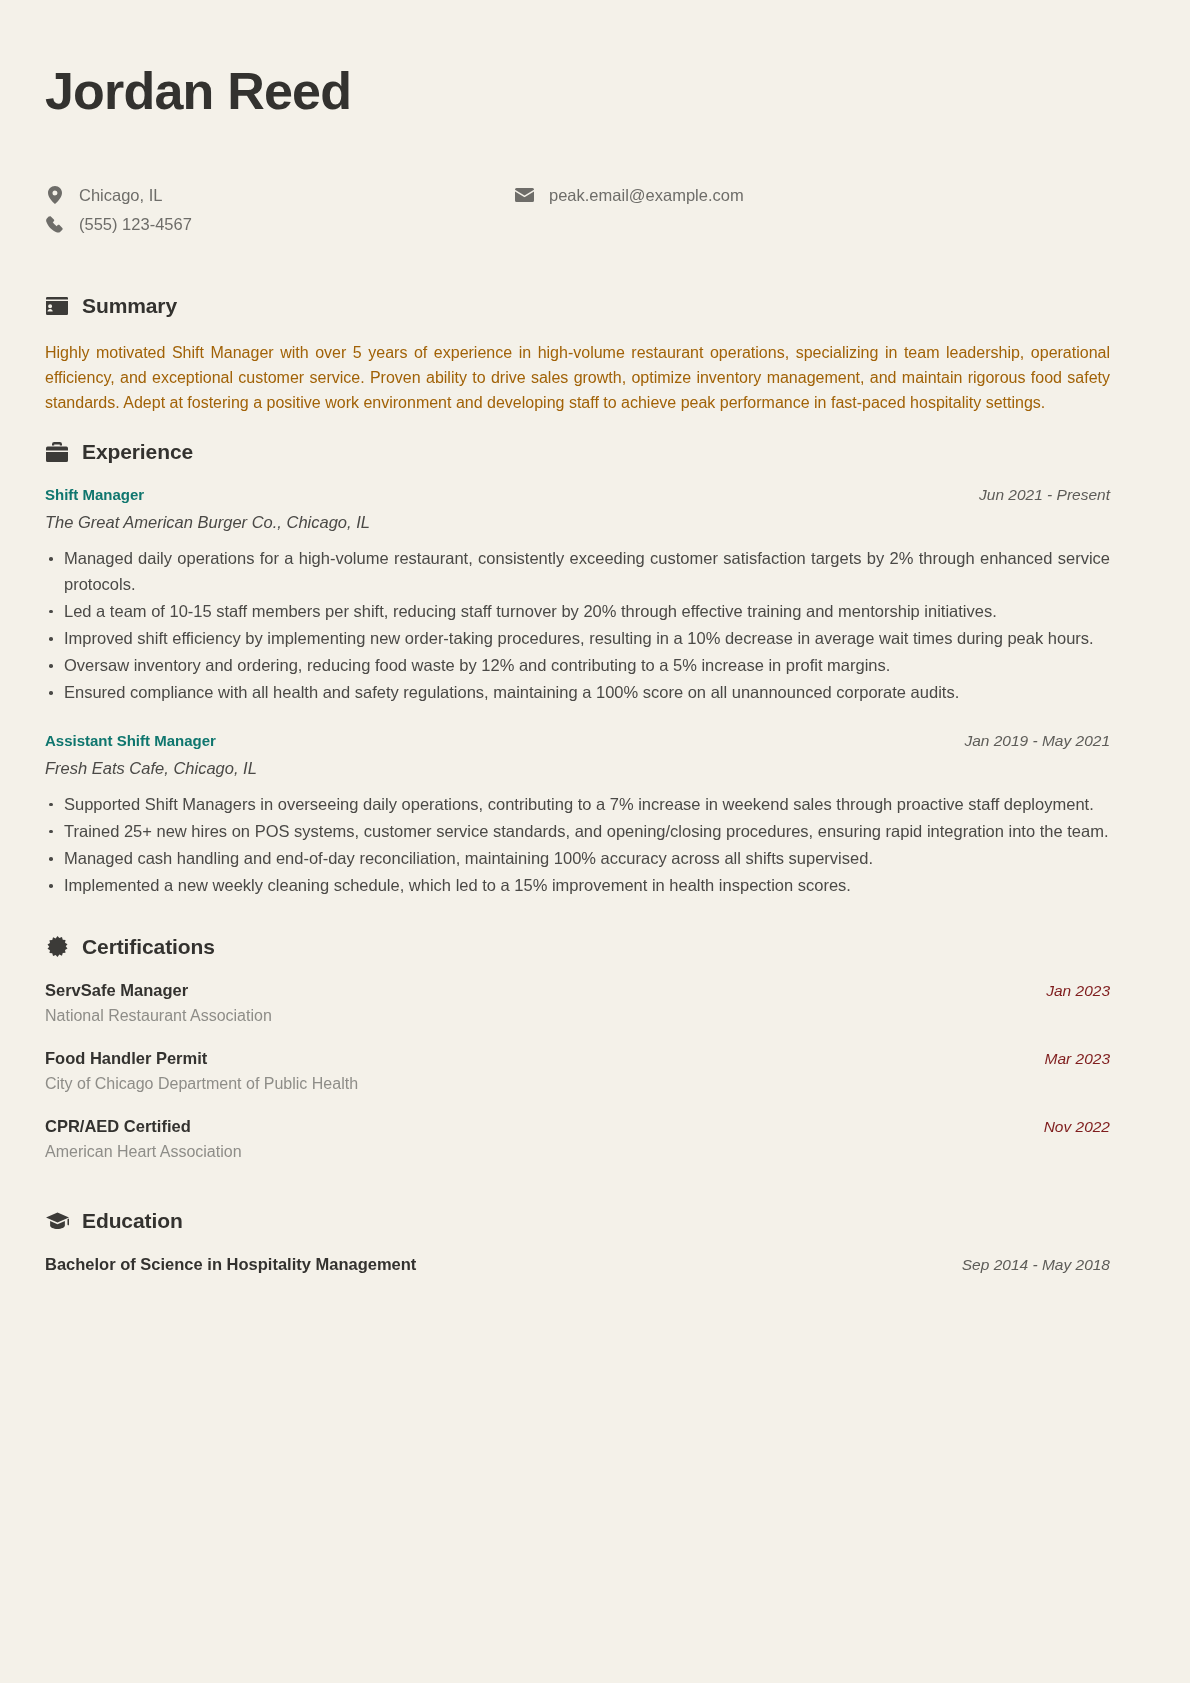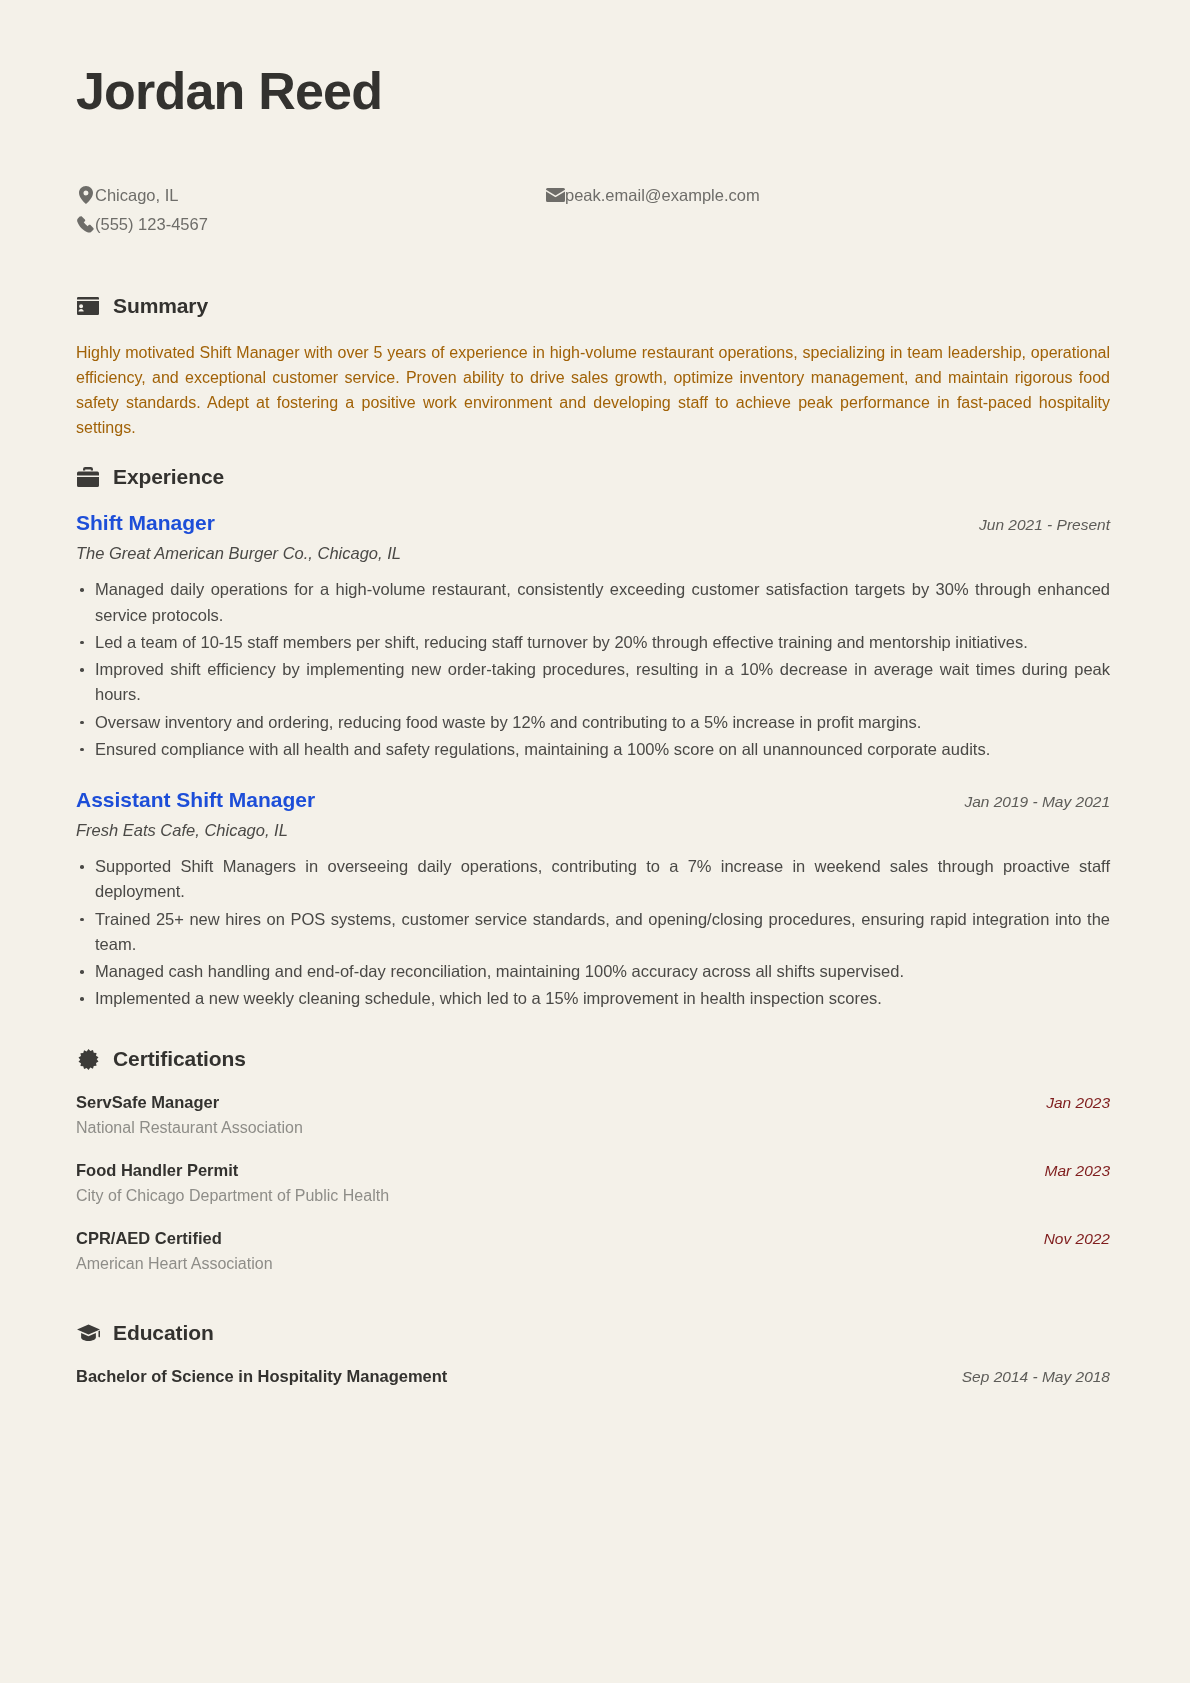--- a/index.html
+++ b/index.html
@@ -13,21 +13,21 @@
   body {
     font-family: "Liberation Sans", sans-serif;
     color: #3a3a38;
     -webkit-font-smoothing: antialiased;
   }
 
   .page {
     width: 1190px;
     min-height: 1683px;
     background: #f4f1e9;
-    padding: 62px 80px 40px 76px;
+    padding: 62px 80px 40px 45px;
   }
 
   
   .name {
     font-size: 52px;
     font-weight: bold;
     letter-spacing: -0.8px;
     color: #33322f;
     line-height: 1.15;
     margin-bottom: 62px;
@@ -40,21 +40,21 @@
   .contact-col {
     display: flex;
     flex-direction: column;
     gap: 6px;
   }
   .contact-col.left { width: 470px; }
 
   .contact-item {
     display: flex;
     align-items: center;
-    gap: 0;
+    gap: 15px;
     font-size: 16.5px;
     color: #6e6d69;
     line-height: 1.4;
   }
   .contact-item .ico {
     width: 19px;
     display: flex;
     align-items: center;
     justify-content: center;
     flex: 0 0 19px;
@@ -101,23 +101,23 @@
   .job { margin-bottom: 26px; }
   .job:last-child { margin-bottom: 0; }
 
   .job-row {
     display: flex;
     justify-content: space-between;
     align-items: baseline;
     gap: 20px;
   }
   .job-title {
-    font-size: 21px;
+    font-size: 15px;
     font-weight: bold;
-    color: #1d4ed8;
+    color: #0f766e;
   }
   .job-date {
     font-size: 15.5px;
     font-style: italic;
     color: #5d5c58;
     white-space: nowrap;
   }
   .job-company {
     font-size: 16.5px;
     font-style: italic;
@@ -247,21 +247,21 @@
       <span class="sec-title">Experience</span>
     </div>
 
     <div class="job">
       <div class="job-row">
         <span class="job-title">Shift Manager</span>
         <span class="job-date">Jun 2021 - Present</span>
       </div>
       <div class="job-company">The Great American Burger Co., Chicago, IL</div>
       <ul class="bullets">
-        <li>Managed daily operations for a high-volume restaurant, consistently exceeding customer satisfaction targets by 30% through enhanced service protocols.</li>
+        <li>Managed daily operations for a high-volume restaurant, consistently exceeding customer satisfaction targets by 2% through enhanced service protocols.</li>
         <li>Led a team of 10-15 staff members per shift, reducing staff turnover by 20% through effective training and mentorship initiatives.</li>
         <li>Improved shift efficiency by implementing new order-taking procedures, resulting in a 10% decrease in average wait times during peak hours.</li>
         <li>Oversaw inventory and ordering, reducing food waste by 12% and contributing to a 5% increase in profit margins.</li>
         <li>Ensured compliance with all health and safety regulations, maintaining a 100% score on all unannounced corporate audits.</li>
       </ul>
     </div>
 
     <div class="job">
       <div class="job-row">
         <span class="job-title">Assistant Shift Manager</span>

